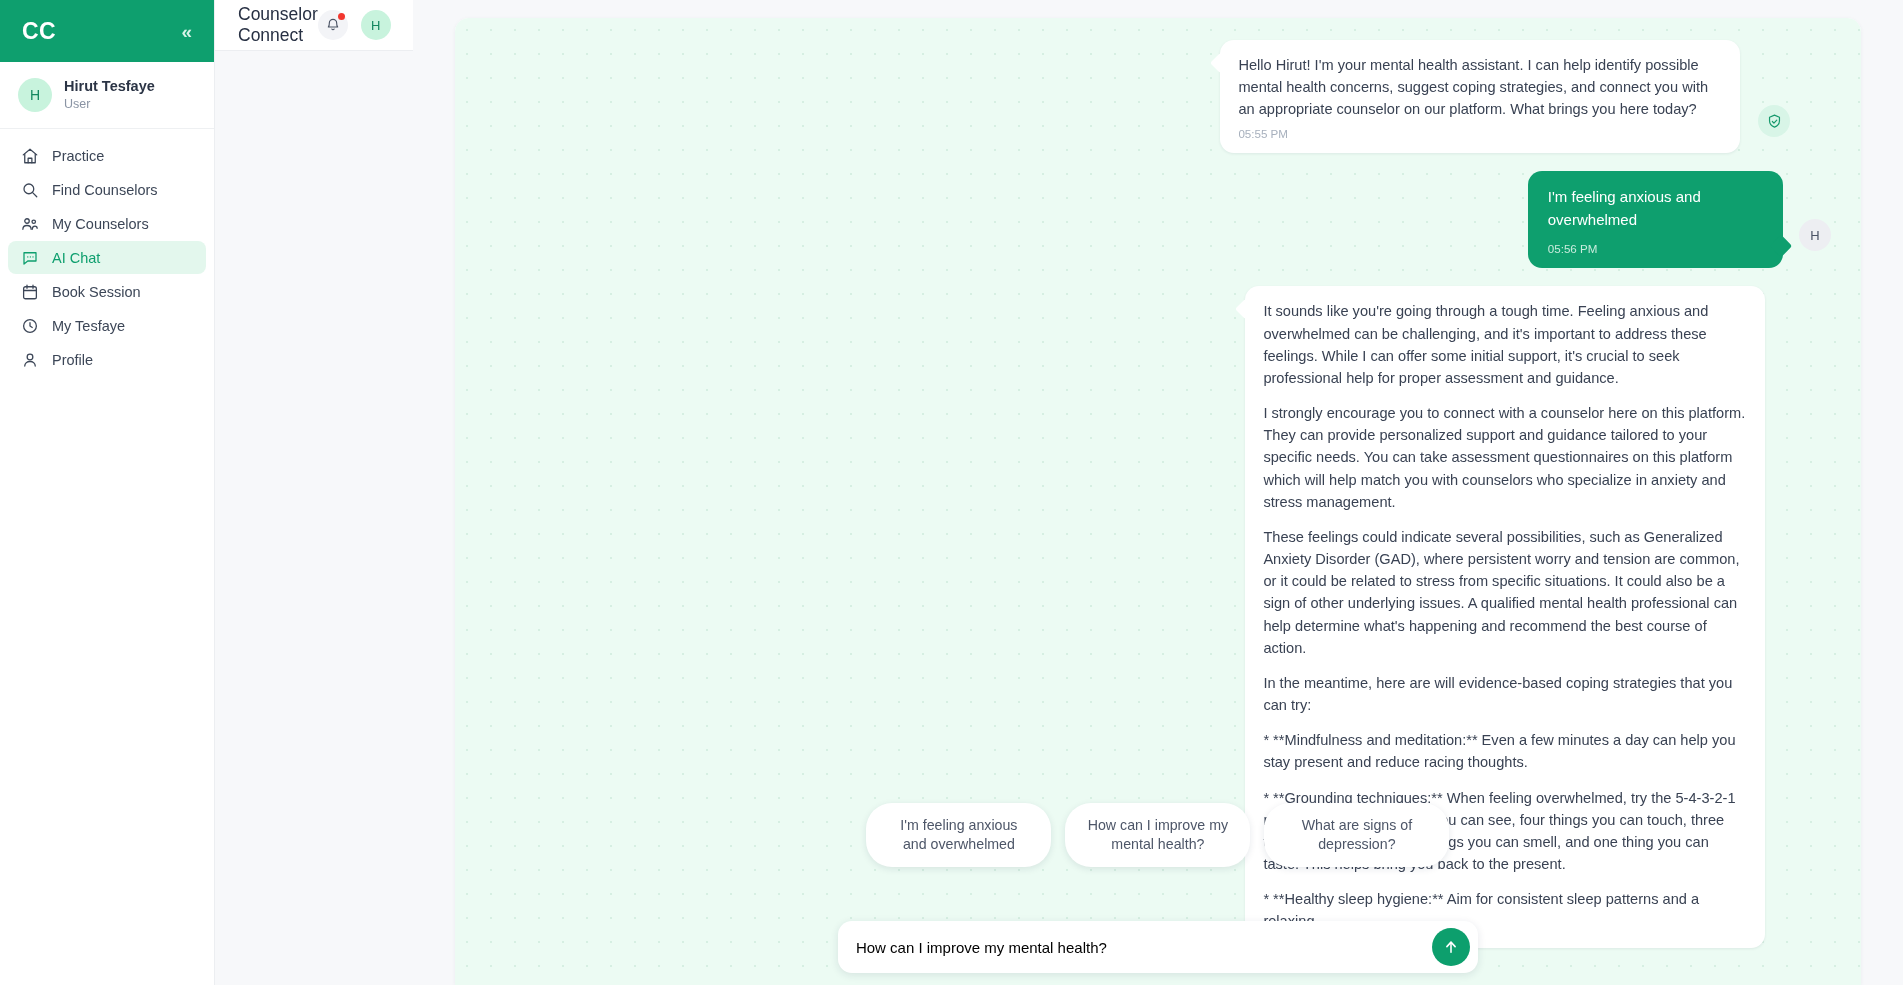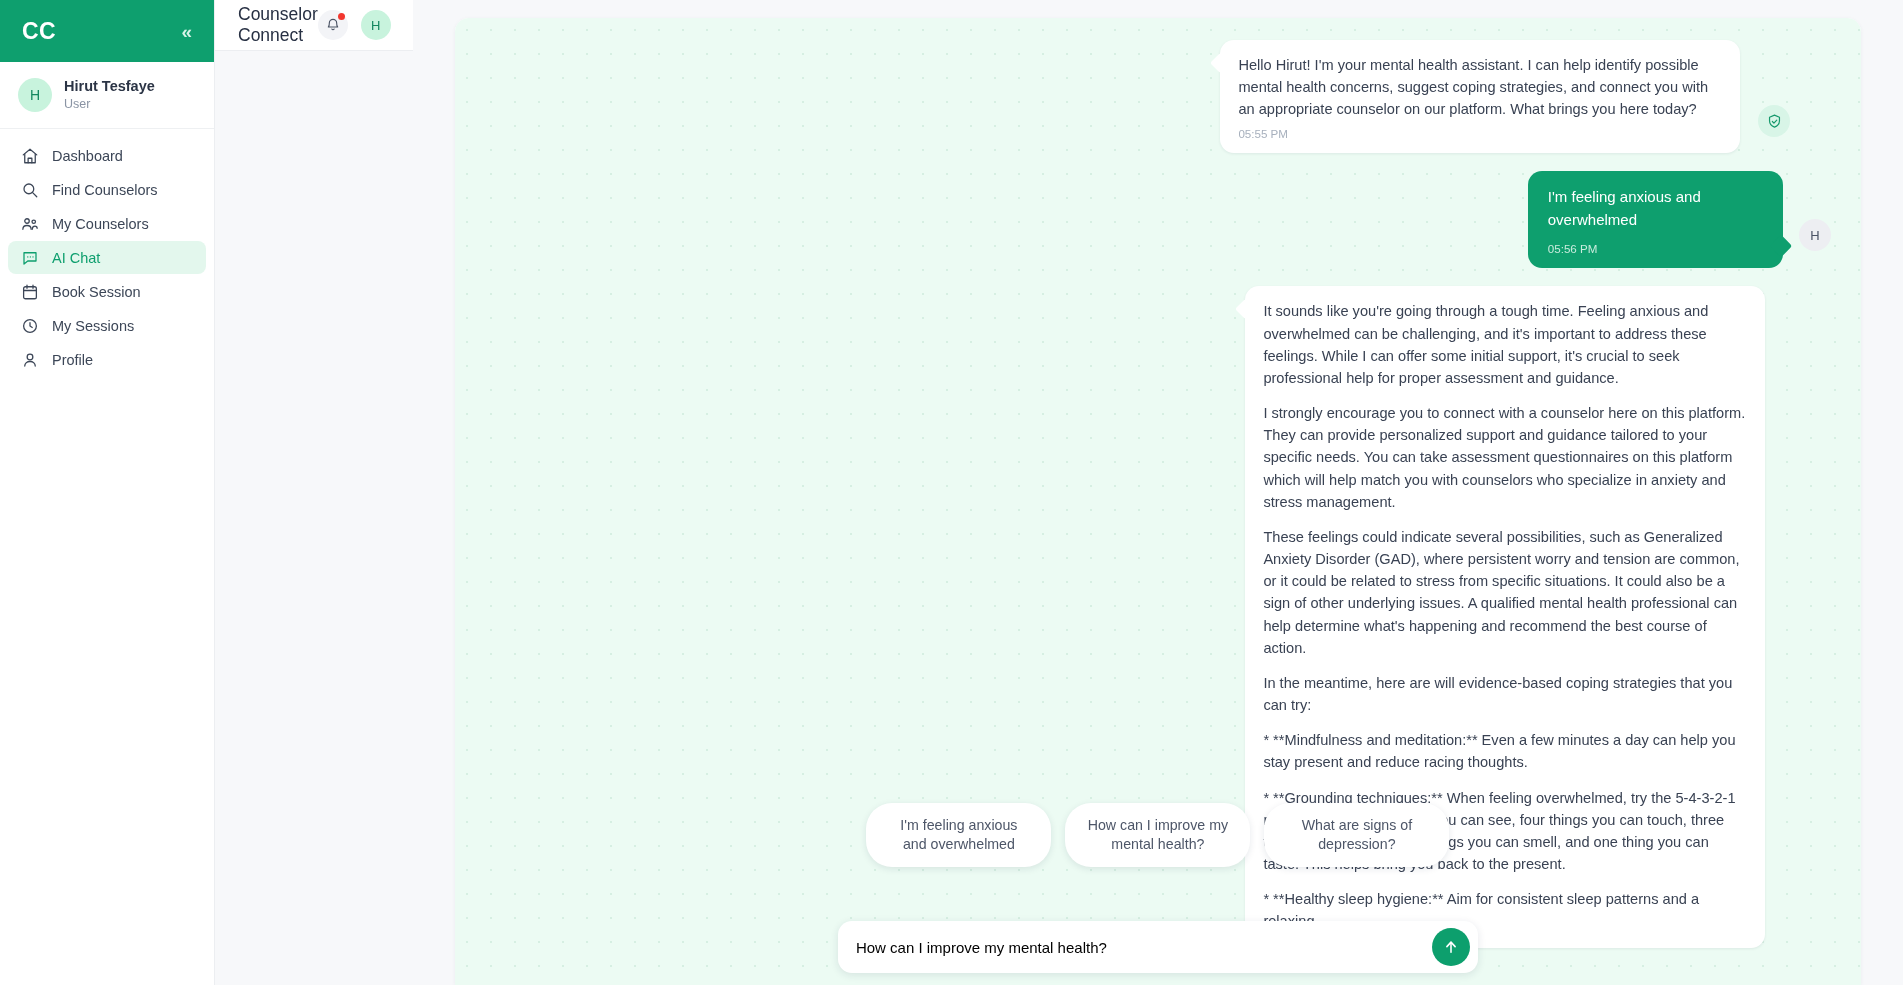--- a/index.html
+++ b/index.html
@@ -225,21 +225,21 @@
 
     <nav class="nav">
       <div class="nav-item">
         <span class="nav-icon">
             <svg viewBox="0 0 24 24">
               <path d="M3 10.5L12 3l9 7.5"></path>
               <path d="M5 9.5V21h14V9.5"></path>
               <path d="M9.5 21v-6h5v6"></path>
             </svg>
           </span>
-        <span>Dashboard</span>
+        <span>Practice</span>
       </div>
       <div class="nav-item">
         <span class="nav-icon">
             <svg viewBox="0 0 24 24">
               <circle cx="10.5" cy="10.5" r="6.5"></circle>
               <path d="M15.5 15.5L21 21"></path>
             </svg>
           </span>
         <span>Find Counselors</span>
       </div>
@@ -274,21 +274,21 @@
           </span>
         <span>Book Session</span>
       </div>
       <div class="nav-item">
         <span class="nav-icon">
             <svg viewBox="0 0 24 24">
               <circle cx="12" cy="12" r="8.5"></circle>
               <path d="M12 7.5V12l3 2"></path>
             </svg>
           </span>
-        <span>My Sessions</span>
+        <span>My Tesfaye</span>
       </div>
       <div class="nav-item">
         <span class="nav-icon">
             <svg viewBox="0 0 24 24">
               <circle cx="12" cy="8" r="3.8"></circle>
               <path d="M5 20c0-3.6 3.1-6 7-6s7 2.4 7 6"></path>
             </svg>
           </span>
         <span>Profile</span>
       </div>

